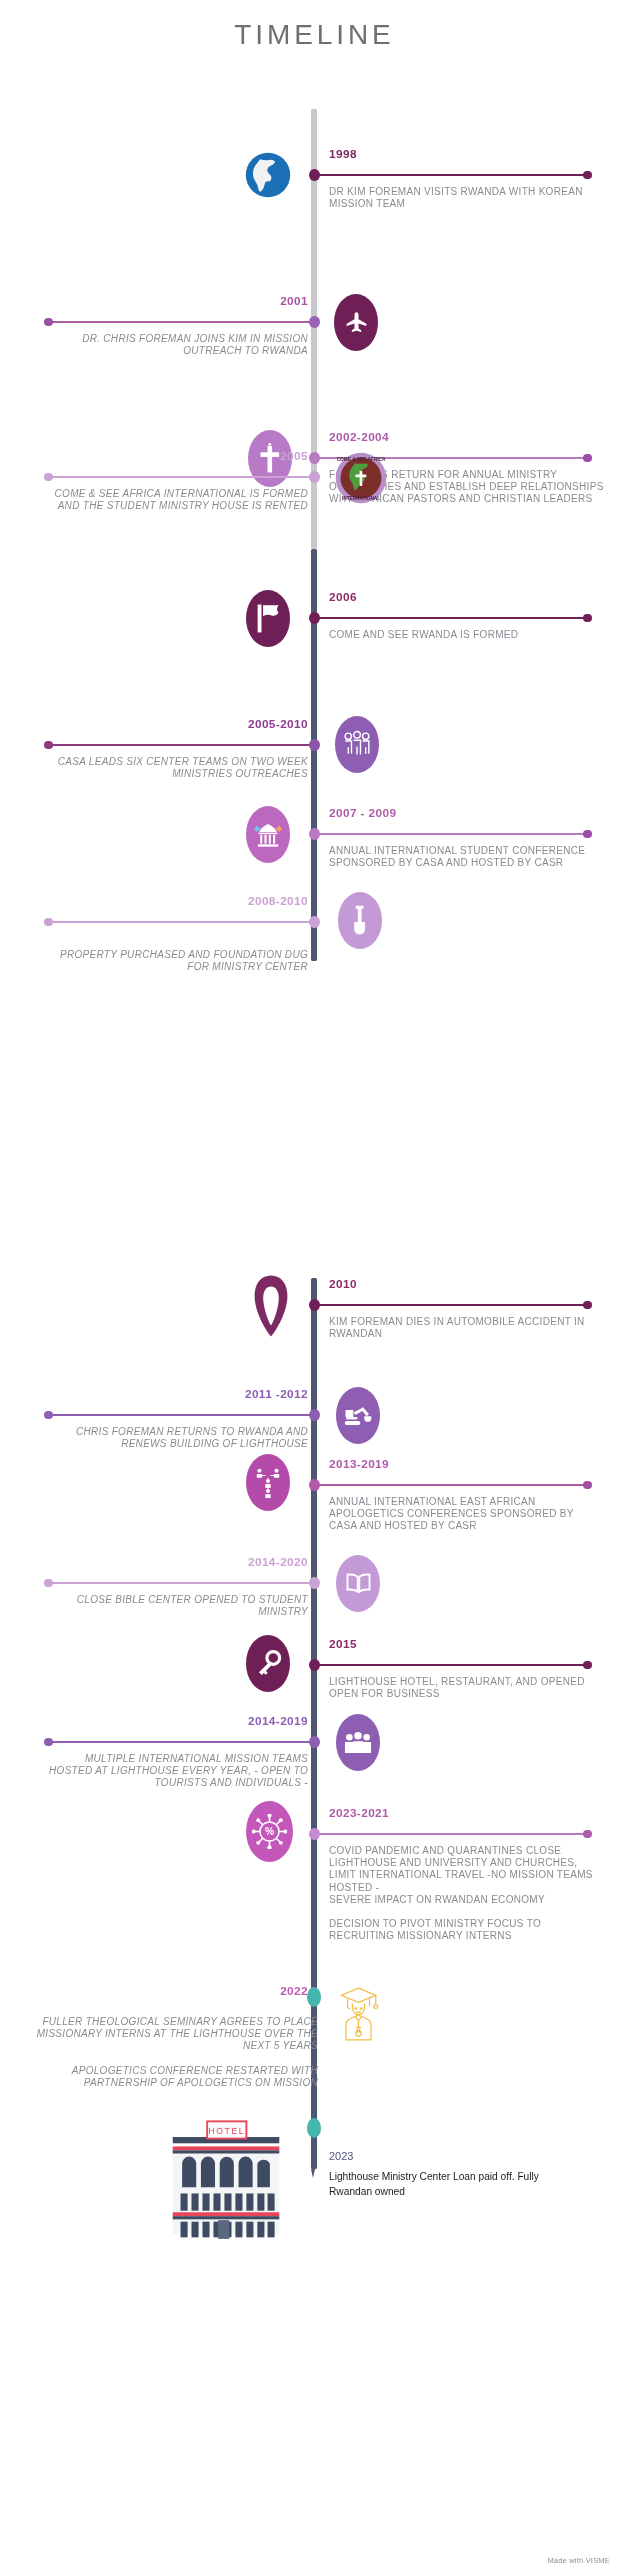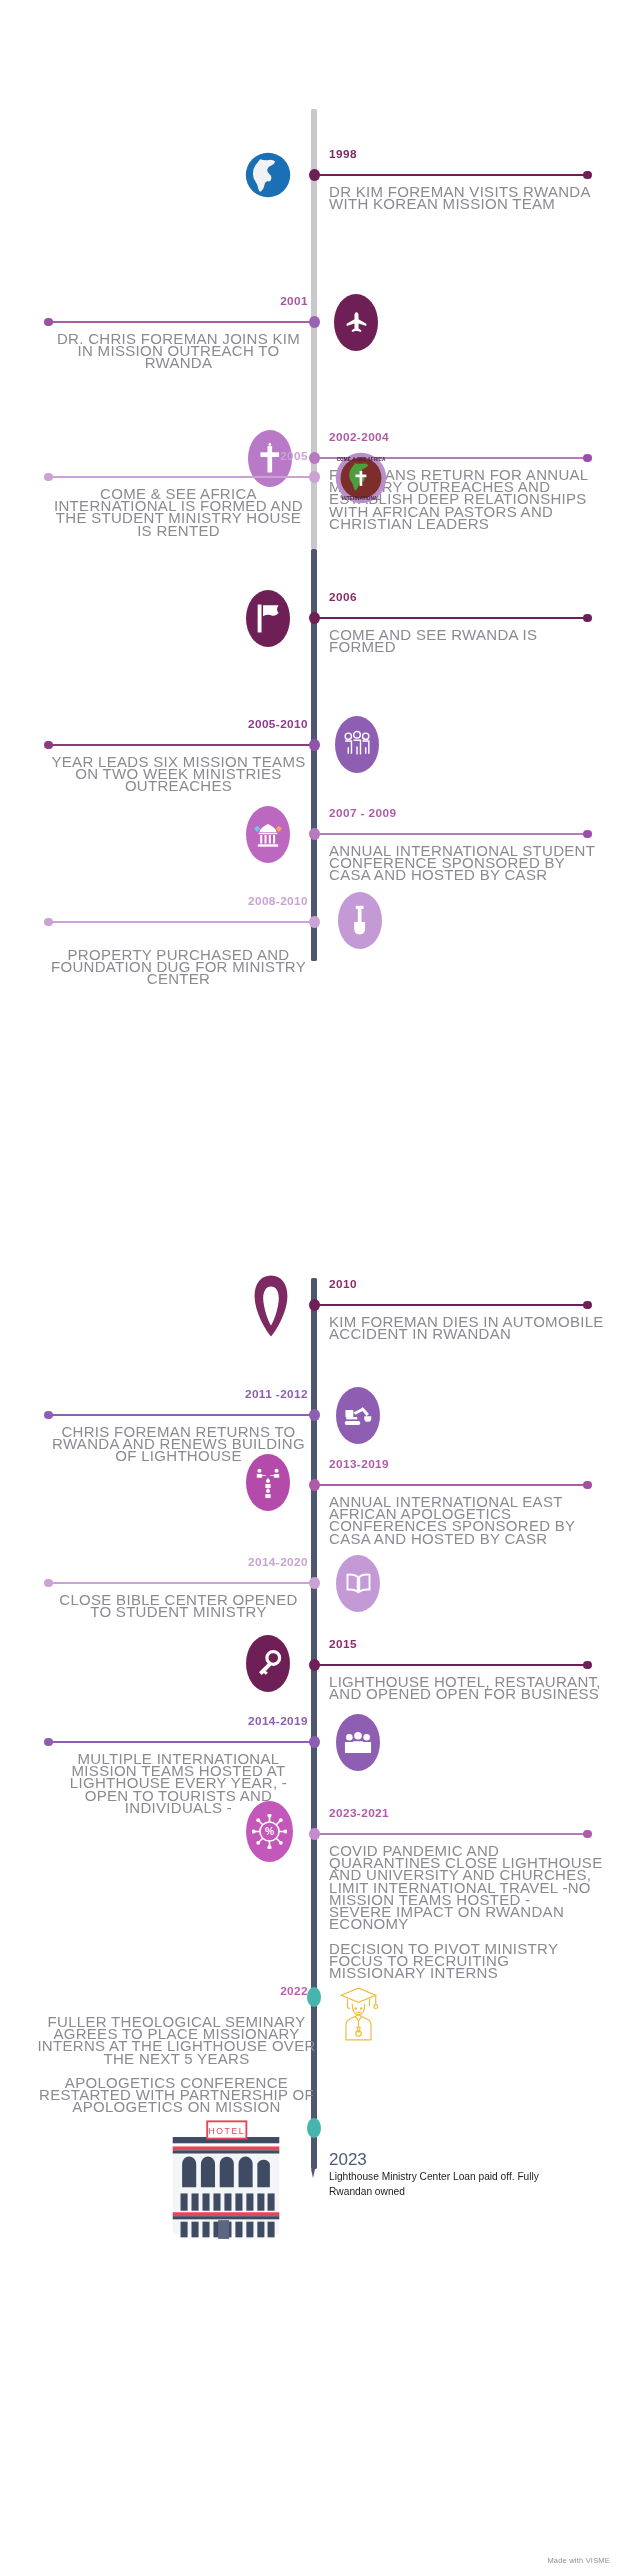--- a/index.html
+++ b/index.html
@@ -65,28 +65,28 @@
   .year{
     position:absolute;
     font-size:11.8px;
     font-weight:bold;
     letter-spacing:0.4px;
     font-family:"Liberation Sans", sans-serif;
     white-space:nowrap;
   }
   .desc{
     position:absolute;
-    font-size:15px;
+    font-size:10px;
     line-height:12.2px;
     letter-spacing:0.3px;
     color:#8a8a92;
     font-weight:300;
   }
   .desc.rightside{left:329px; width:275px; text-align:left;}
-  .desc.leftside{right:321px; width:259px; text-align:center;}
+  .desc.leftside{right:321px; width:259px; text-align:right;font-style:italic;}
   .year.rightside{left:329px;}
   .year.leftside{right:321px; text-align:right;}
   
   .medal{
     position:absolute;
     width:44px;height:57px;
     border-radius:50%;
     display:flex;align-items:center;justify-content:center;
   }
   .medal svg{display:block;}
@@ -98,20 +98,21 @@
     font-size:7.5px;
     color:#8b8f98;
     letter-spacing:0.2px;
   }
 </style>
 </head>
 <body>
 
 <div id="page">
 
+  <div class="page-title">TIMELINE</div>
 
   <div class="spine" style="top:109px;height:440px;background:#c7c7cc;"></div>
   <div class="spine" style="top:549px;height:412px;background:#4e5670;"></div>
   <div class="spine" style="top:1278px;height:891px;background:#4e5670;"></div>
   <div class="spine-cap" style="top:2169px;border-top:9.4px solid #4e5670;"></div>
 
   <div class="row" style="top:175px;">
     <div class="conn" style="left:315px;width:272px;background:#6e1f55;"></div>
     <div class="enddot" style="left:583px;background:#6e1f55;"></div>
     <div class="hub" style="background:#6e1f55;"></div>
@@ -192,21 +193,21 @@
         <path d="M9 3 h20 q-4 5 0 10 q-4 5 -9 3 q-5 -2 -11 1 z" fill="#ffffff"></path>
       </svg>
     </div>
   </div>
 
   <div class="row" style="top:745px;">
     <div class="conn" style="left:48px;width:267px;background:#8c3a7c;"></div>
     <div class="enddot" style="left:44px;background:#8c3a7c;"></div>
     <div class="hub" style="background:#8e55ab;"></div>
     <div class="year leftside" style="top:-28px;color:#8e3a8e;">2005-2010</div>
-    <div class="desc leftside" style="top:11px;">YEAR LEADS SIX MISSION TEAMS ON TWO WEEK MINISTRIES OUTREACHES</div>
+    <div class="desc leftside" style="top:11px;">CASA LEADS SIX CENTER TEAMS ON TWO WEEK MINISTRIES OUTREACHES</div>
     <div class="medal" style="left:335px;top:-29px;background:#8e5eb2;">
       <svg width="30" height="30" viewBox="0 0 38 38">
         <g fill="none" stroke="#ffffff" stroke-width="1.8">
           <circle cx="8" cy="8" r="4"></circle>
             <path d="M4 14 h8 v16 M8 22 v8"></path>
           <circle cx="19" cy="6" r="4.2"></circle>
             <path d="M14.6 13 h8.8 v18 M19 21 v10"></path>
           <circle cx="30" cy="8" r="4"></circle>
             <path d="M26 14 h8 v16 M30 22 v8"></path>
         </g>
@@ -406,21 +407,21 @@
           <path d="M26 40 l4 6 l4 -6"></path>
           <path d="M30 46 v8 M28 54 h4 l-1 6 h-2 z"></path>
           <circle cx="30" cy="62" r="3.5"></circle>
         </g>
       </svg>
     </div>
   </div>
 
   <div class="row" style="top:2128px;">
     <div class="hub" style="background:#46b5ad;width:14px;height:20.4px;left:307px;top:-10.2px;"></div>
-    <div class="year rightside" style="top:22px;color:#4b5a78;font-size:17px;font-weight:normal;letter-spacing:0;">2023</div>
+    <div class="year rightside" style="top:22px;color:#4b5a78;font-size:11px;font-weight:normal;letter-spacing:0;">2023</div>
     <div class="desc rightside" style="top:41px;color:#1d1d20;font-size:10.2px;line-height:15px;letter-spacing:0;width:236px;">Lighthouse Ministry Center Loan paid off. Fully Rwandan owned</div>
     <div class="plainicon" style="left:167px;top:-14px;width:118px;height:126px;">
       <svg width="116" height="124" viewBox="0 0 148 158">
         <rect x="6" y="44" width="136" height="108" fill="#f3f5f6"></rect>
         <rect x="6" y="28" width="136" height="8" fill="#3e4b63"></rect>
         <rect x="6" y="40" width="136" height="5" fill="#e8455a"></rect>
         <rect x="6" y="45" width="136" height="4" fill="#3e4b63"></rect>
         <rect x="50" y="8" width="50" height="22" fill="#fdfdfd" stroke="#e8455a" stroke-width="2.4"></rect>
         <text x="75" y="24" font-family="Liberation Sans, sans-serif" font-size="11" letter-spacing="2" fill="#e8455a" text-anchor="middle">HOTEL</text>
         <g fill="#3e4b63">

